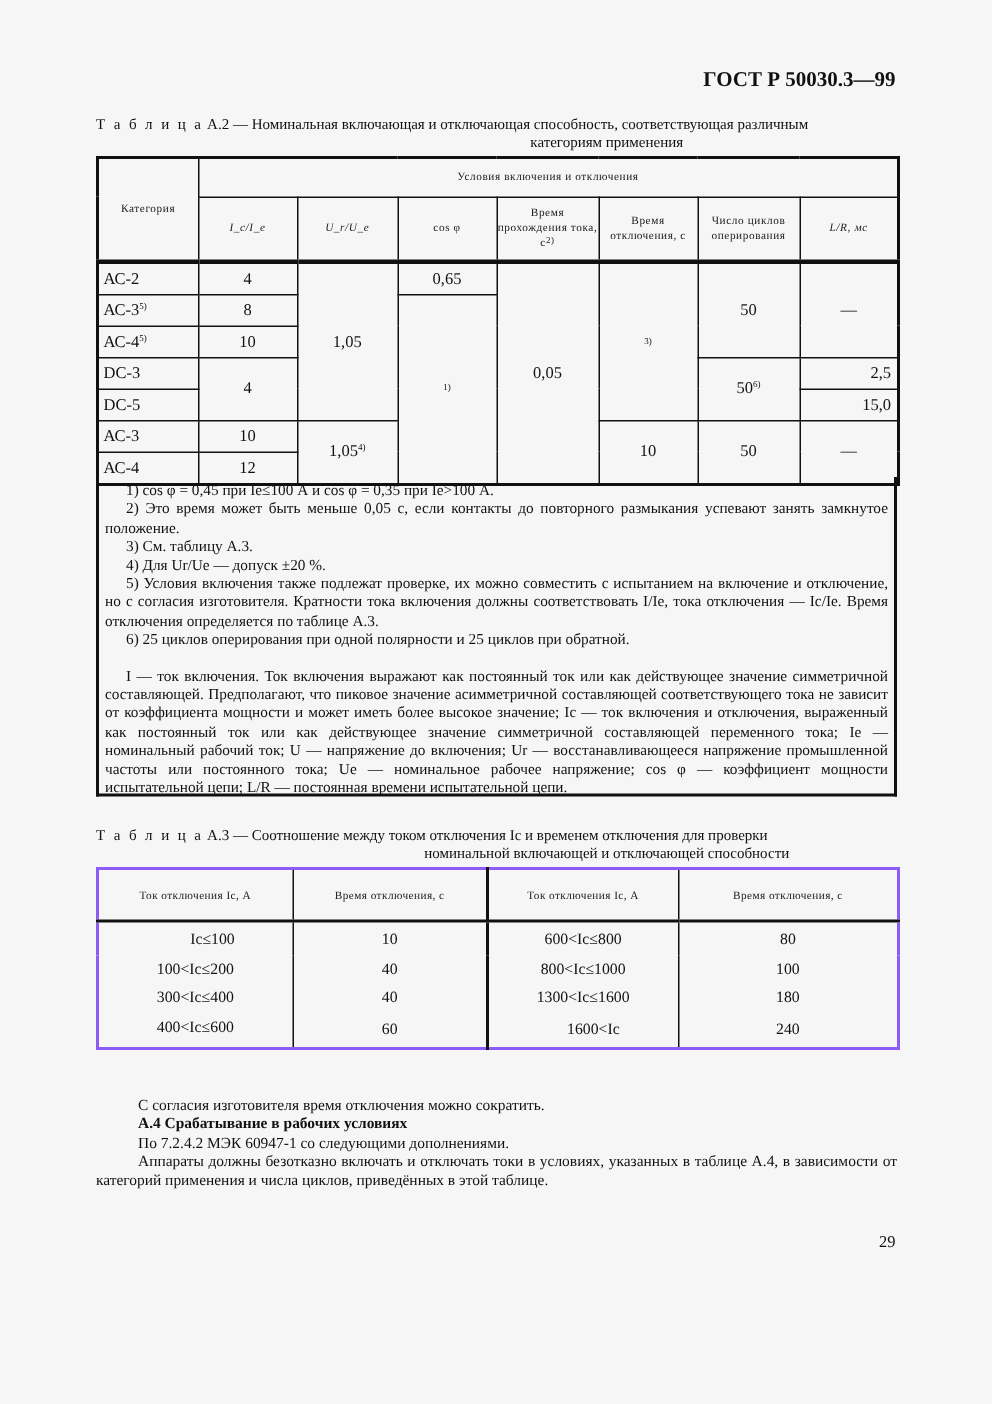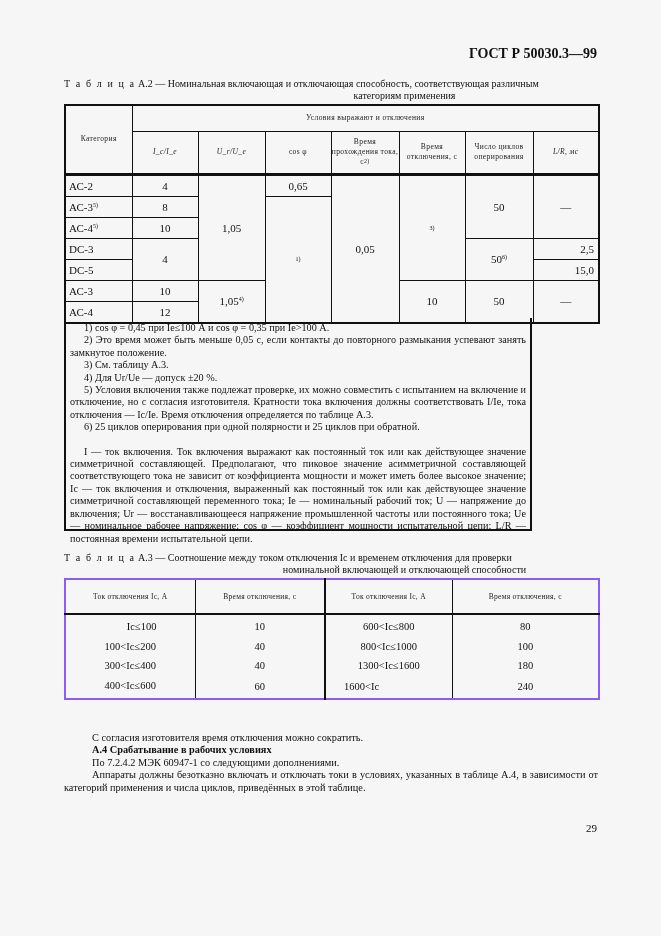--- a/index.html
+++ b/index.html
@@ -18,21 +18,21 @@
   .tA2 { left:64px; top:104px; width:534px; border:2px solid #111; }
   .tA2 th { font-size:7.5px; line-height:10px; letter-spacing:0.4px; color:#222; }
   .tA2 td { font-size:11px; height:20px;margin-left:14px; }
   .tA2 td.cat { text-align:left; padding-left:3px; }
   .tA2 td.tiny { font-size:6px; }
   .thick-top td { border-top:3px solid #111; }
   .thick-l { border-left:2px solid #111 !important; }
   sup { font-size:6px; vertical-align:top; line-height:8px; }
   .it { font-style:italic; }
 
-  .notes { left:64px; top:318px; width:468px; height:213px; box-sizing:border-box;
+  .notes { left:64px; top:318px; width:534px; height:213px; box-sizing:border-box;
     border:2px solid #111; border-top:none; padding:4px 4px 0 4px; font-size:10.2px; line-height:12.4px; text-align:justify; }
   .notes p { margin:0; text-indent:14px; }
   .notes p.gap { margin-top:12px; }
 
   .tA3 { left:64px; top:578px; width:534px; border:2px solid #8b5cf6; }
   .tA3 th { font-size:7.5px; line-height:11px; letter-spacing:0.3px; height:33px; color:#222; }
   .tA3 td { border-top:none; border-bottom:none; font-size:10.5px; height:19.5px; }
   .tA3 tr.first td { border-top:2px solid #111; padding-top:2px; }
   .tA3 td.l { text-align:left; }
 
@@ -60,21 +60,21 @@
       <col style="width:67px">
       <col style="width:66px">
     <col style="width:68px">
       <col style="width:66px">
       <col style="width:68px">
       <col style="width:66px">
   </colgroup>
   <tbody>
       <tr style="height:26px">
     <th rowspan="2">Категория</th>
-    <th colspan="7">Условия выражают и отключения</th>
+    <th colspan="7">Условия включения и отключения</th>
   </tr>
   <tr style="height:43px">
     <th class="it">I_c/I_e</th>
     <th class="it">U_r/U_e</th>
     <th>cos φ</th>
     <th><span>Время прохождения тока, с</span><sup>2)</sup></th>
     <th>Время отключения, с</th>
     <th>Число циклов оперирования</th>
     <th class="it">L/R, мс</th>
   </tr>
@@ -167,21 +167,21 @@
   </tr>
   <tr>
     <td>300&lt;Ic≤400</td>
     <td>40</td>
     <td class="thick-l">1300&lt;Ic≤1600</td>
     <td>180</td>
   </tr>
   <tr>
     <td style="padding-bottom:3px">400&lt;Ic≤600</td>
     <td>60</td>
-    <td class="thick-l l" style="padding-left:18px">1600&lt;Ic</td>
+    <td class="thick-l l" style="padding-left:52px">1600&lt;Ic</td>
     <td>240</td>
   </tr>
 </tbody>
   </table>
 
 <div class="abs body-text">
   <p>С согласия изготовителя время отключения можно сократить.</p>
   <p class="h">А.4 Срабатывание в рабочих условиях</p>
   <p>По 7.2.4.2 МЭК 60947-1 со следующими дополнениями.</p>
   <p>Аппараты должны безотказно включать и отключать токи в условиях, указанных в таблице А.4, в зависимости от категорий применения и числа циклов, приведённых в этой таблице.</p>

